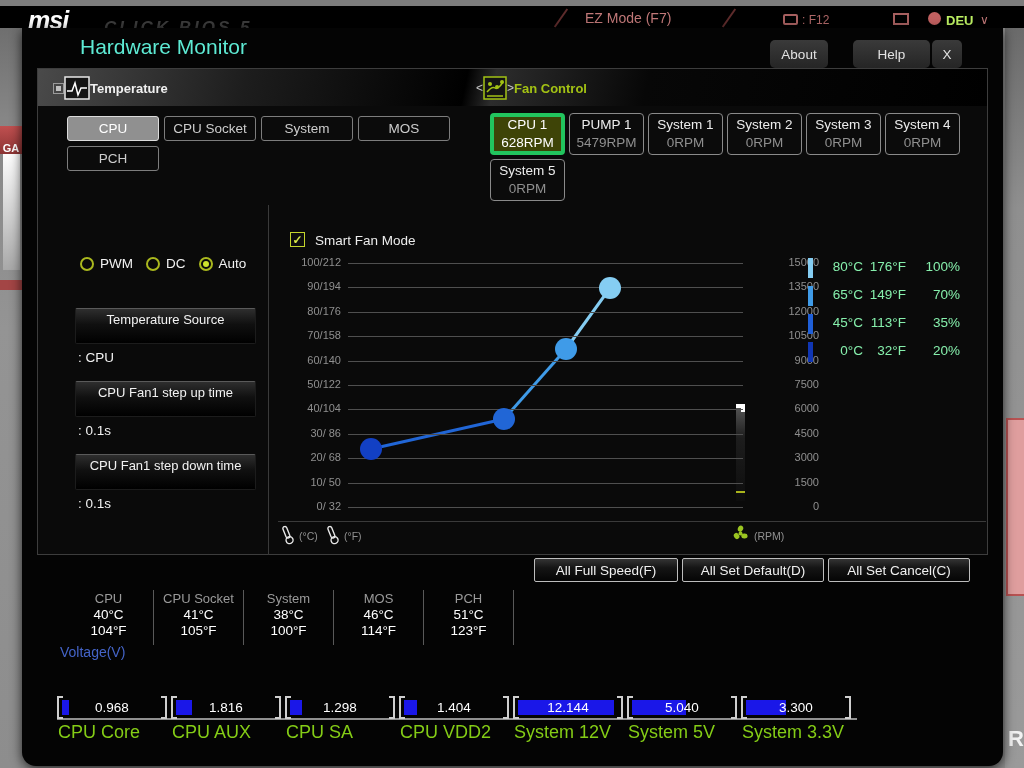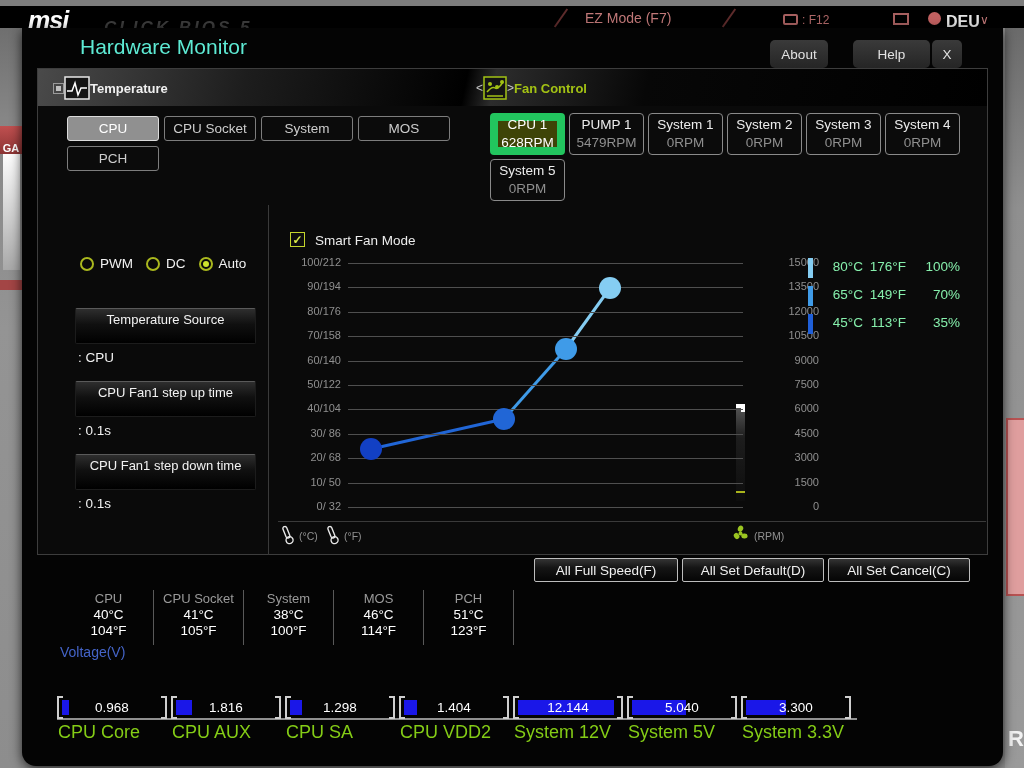--- a/index.html
+++ b/index.html
@@ -11,21 +11,21 @@
   .top-gray { position:absolute; left:0; top:0; width:1024px; height:6px; background:#7d7d7d; }
   .top-black { position:absolute; left:0; top:6px; width:1024px; height:22px; background:#000; overflow:hidden; }
   .msi-logo { position:absolute; left:28px; top:0px; color:#fff; font-size:25px; font-weight:900; font-style:italic; letter-spacing:-1px; }
   .bios-label { position:absolute; left:104px; top:12px; color:#3c3c3c; font-size:17px; font-weight:bold; font-style:italic; letter-spacing:3px; }
   .ez-mode { position:absolute; left:585px; top:4px; color:#c17878; font-size:14px; }
   .slash { position:absolute; top:1px; width:2px; height:22px; background:#5d2b2b; transform:rotate(35deg); }
   .cam-icon { position:absolute; left:783px; top:8px; width:15px; height:11px; border:2px solid #a65f5f; border-radius:2px; }
   .f12 { position:absolute; left:802px; top:7px; color:#b06868; font-size:12px; }
   .mon-icon { position:absolute; left:893px; top:7px; width:16px; height:12px; border:2px solid #a65f5f; }
   .lang-circle { position:absolute; left:928px; top:6px; width:13px; height:13px; border-radius:50%; background:#c06060; }
-  .lang { position:absolute; left:946px; top:7px; color:#e5e5e5; font-size:16px; font-weight:bold; }
+  .lang { position:absolute; left:946px; top:7px; color:#bef264; font-size:13px; font-weight:bold; }
   .lang-chev { position:absolute; left:980px; top:7px; color:#c17878; font-size:12px; }
   .bg-left { position:absolute; left:0; top:28px; width:22px; height:740px;
     background:linear-gradient(#6f6f6f 0px,#868686 90px,#949494 300px,#8d8d8d 100%); }
   .ga-block { position:absolute; left:0; top:98px; width:22px; height:28px;
     background:linear-gradient(#c05050,#8c3434); color:#fff; font-weight:bold; font-size:11px;
     display:flex; align-items:flex-end; justify-content:center; }
   .white-box { position:absolute; left:3px; top:126px; width:17px; height:116px;
     background:linear-gradient(180deg,#fdfdfd,#cfcfcf 55%,#a8a8a8); }
   .red-sliver { position:absolute; left:0; top:252px; width:22px; height:10px; background:#a34545; }
   .bg-right { position:absolute; left:1005px; top:28px; width:19px; height:740px;
@@ -61,21 +61,21 @@
   .ttabs { position:absolute; left:29px; top:47px; width:392px; display:flex; flex-wrap:wrap; gap:5px 5px; }
   .ttab { width:92px; height:25px; background:#0b0b0b; border:1px solid #7d7d7d; border-radius:3px;
     color:#cdcdcd; font-size:13.5px; display:flex; align-items:center; justify-content:center; cursor:pointer; }
   .ttab.sel { background:#909090; border-color:#dcdcdc; color:#fff; }
 
   .ftabs { position:absolute; left:452px; top:44px; width:480px; display:flex; flex-wrap:wrap; gap:4px 4px; }
   .ftab { width:75px; height:42px; background:#0b0b0b; border:1px solid #8a8a8a; border-radius:4px;
     display:flex; flex-direction:column; align-items:center; justify-content:center; cursor:pointer; }
   .ftab .fname { color:#ececec; font-size:13.5px; line-height:18px; }
   .ftab .frpm  { color:#8f8f8f; font-size:13.5px; line-height:18px; }
-  .ftab.sel { background:#3e4407; border:8px solid #22c55e; }
+  .ftab.sel { background:#3e4407; border:4px solid #22c55e; }
   .ftab.sel .fname, .ftab.sel .frpm { color:#fff; }
 
   .vdivider { position:absolute; left:230px; top:136px; width:1px; height:350px; background:#3a3a3a; }
 
   
   .modes { position:absolute; left:42px; top:187px; display:flex; align-items:center; }
   .mode { display:flex; align-items:center; margin-right:13px; cursor:pointer; }
   .radio { width:14px; height:14px; border-radius:50%; border:2px solid #aab81e; background:#0a0a0a;
     margin-right:6px; position:relative; }
   .radio.on::after { content:""; position:absolute; left:2px; top:2px; width:6px; height:6px;
@@ -365,20 +365,26 @@
             <span class="txt lc">65°C</span>
             <span class="txt lf">149°F</span>
             <span class="txt lp">70%</span>
           </div>
           <div class="lrow">
             <span class="lbar" style="background: rgb(31, 95, 216);"></span>
             <span class="txt lc">45°C</span>
             <span class="txt lf">113°F</span>
             <span class="txt lp">35%</span>
           </div>
+          <div class="lrow">
+            <span class="lbar" style="background: rgb(16, 54, 180);"></span>
+            <span class="txt lc">0°C</span>
+            <span class="txt lf">32°F</span>
+            <span class="txt lp">20%</span>
+          </div>
         </div>
     </div>
 
     <div class="fbtns" id="footer-buttons">
         <div class="footer-btn" style="left: 512px; width: 144px;">All Full Speed(F)</div>
         <div class="footer-btn" style="left: 660px; width: 142px;">All Set Default(D)</div>
         <div class="footer-btn" style="left: 806px; width: 142px;">All Set Cancel(C)</div>
       </div>
 
     <div class="temps" id="temps">

